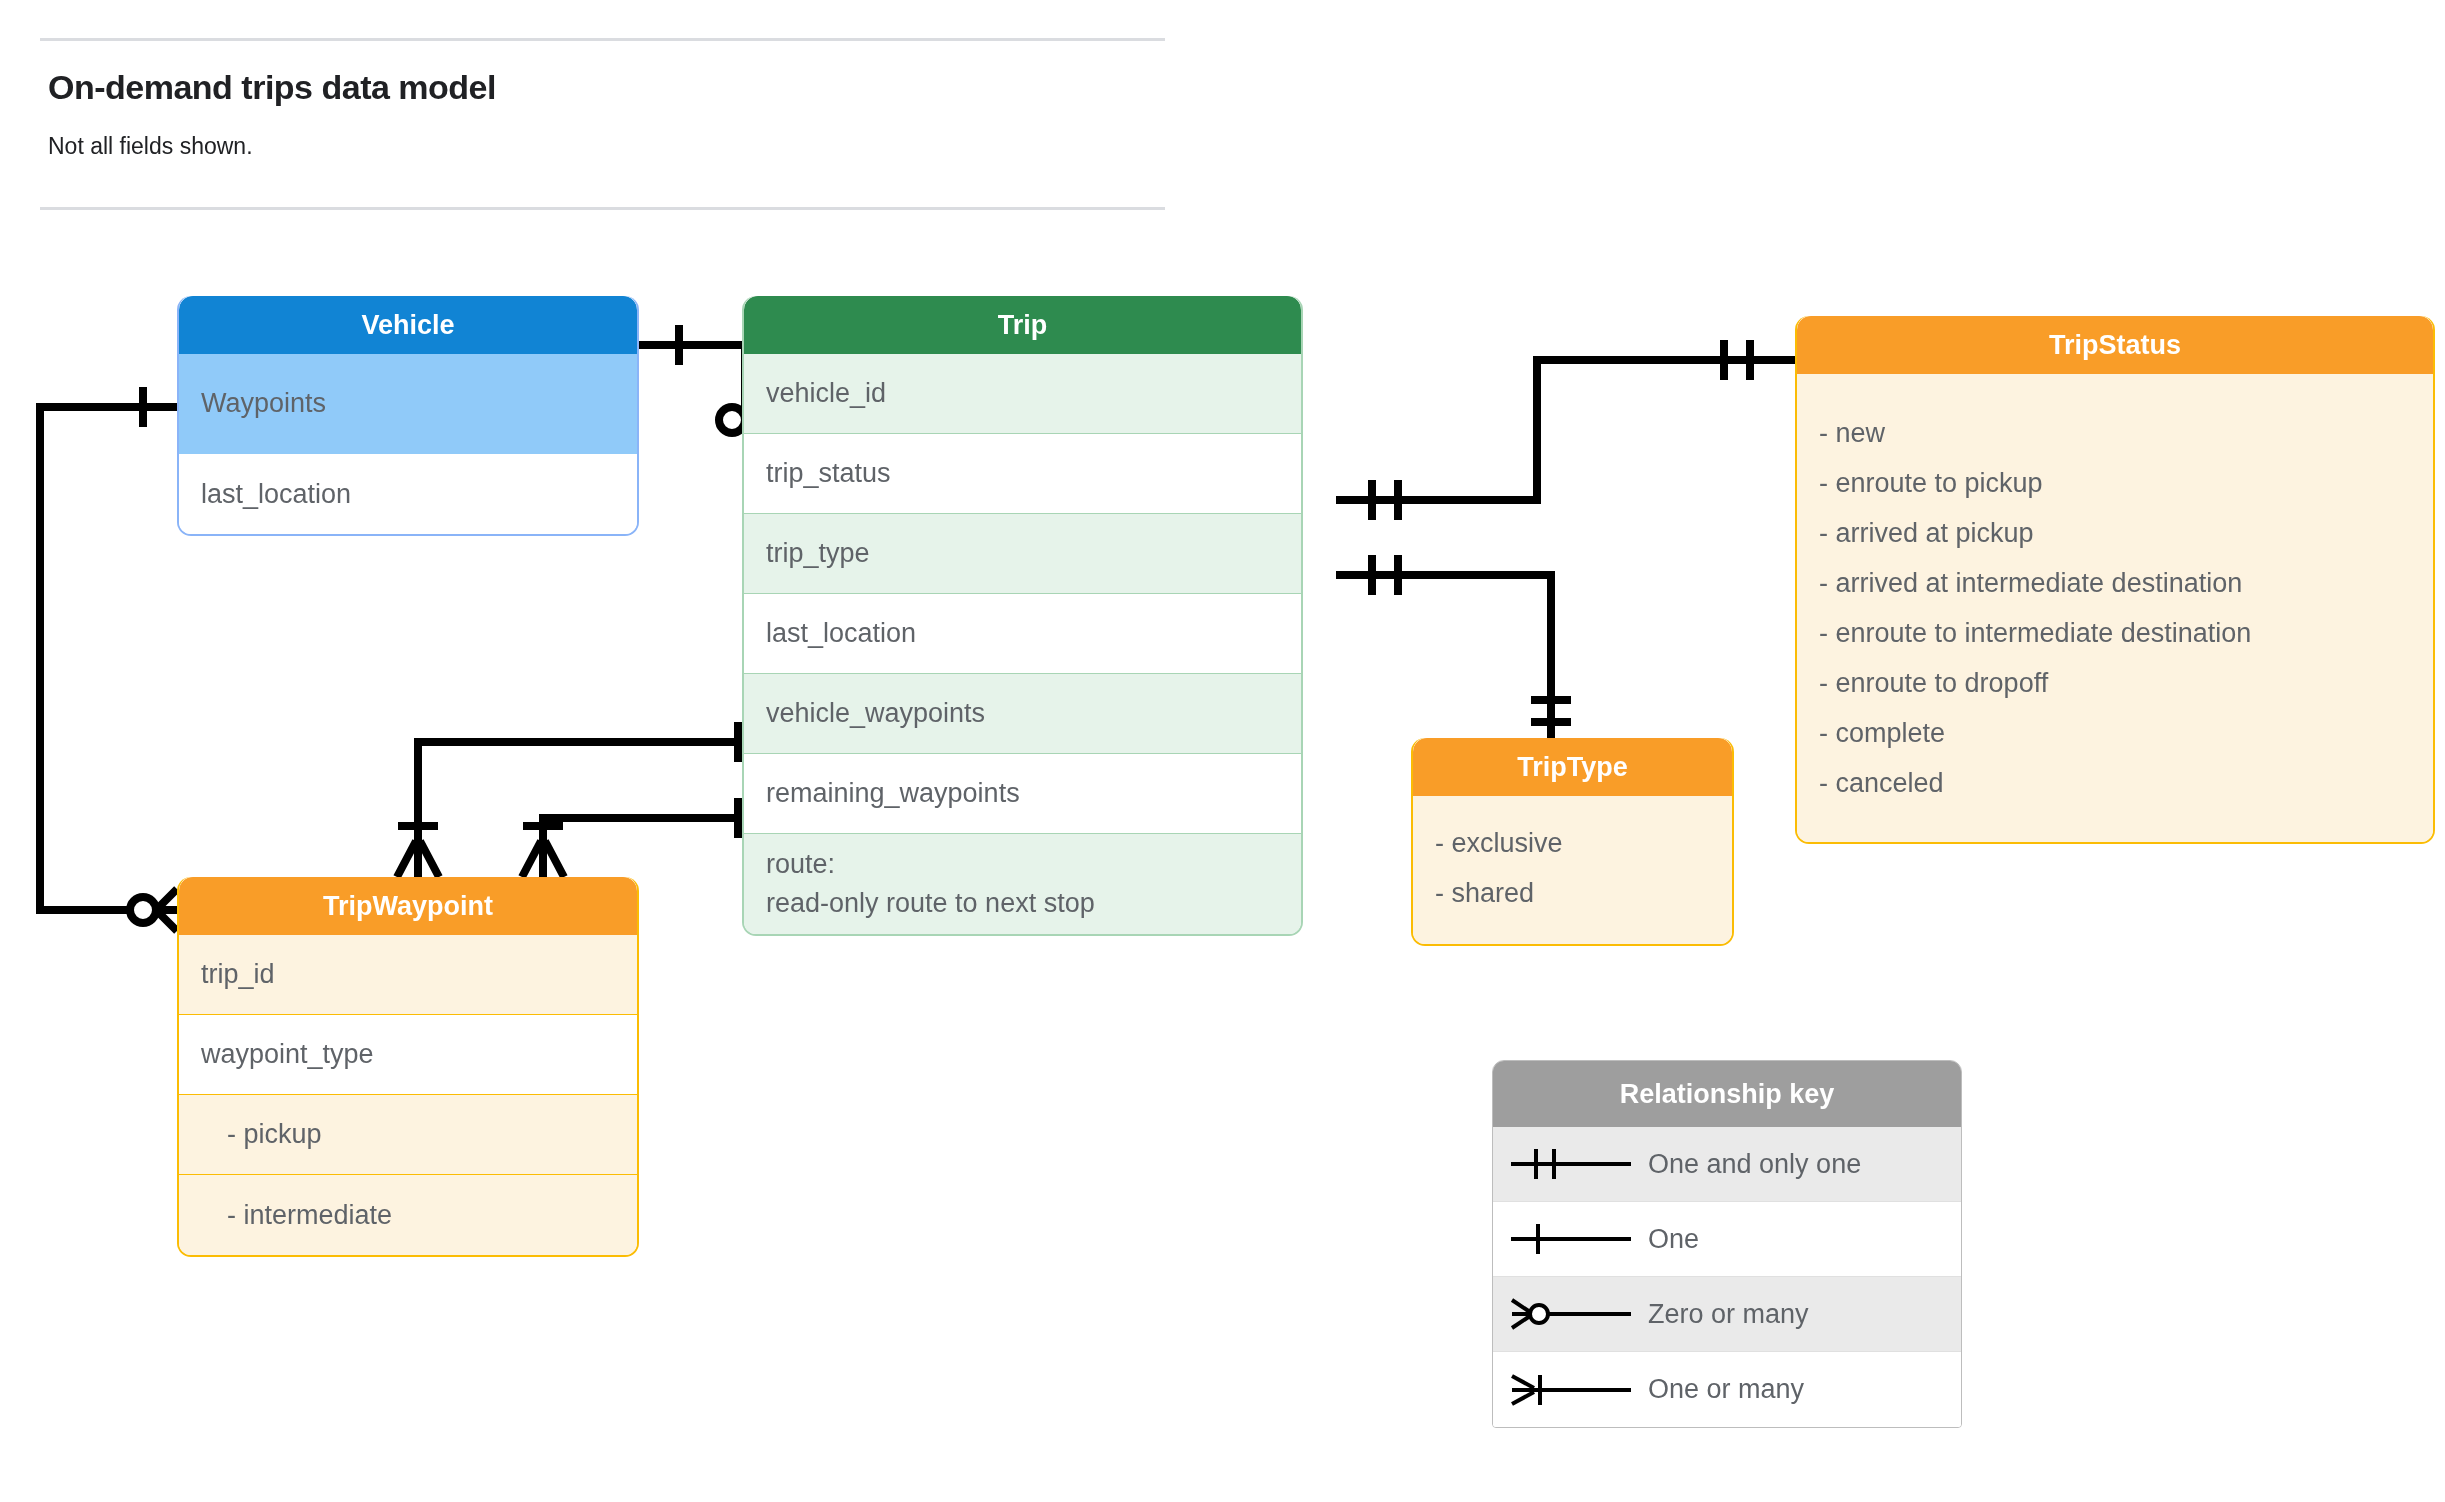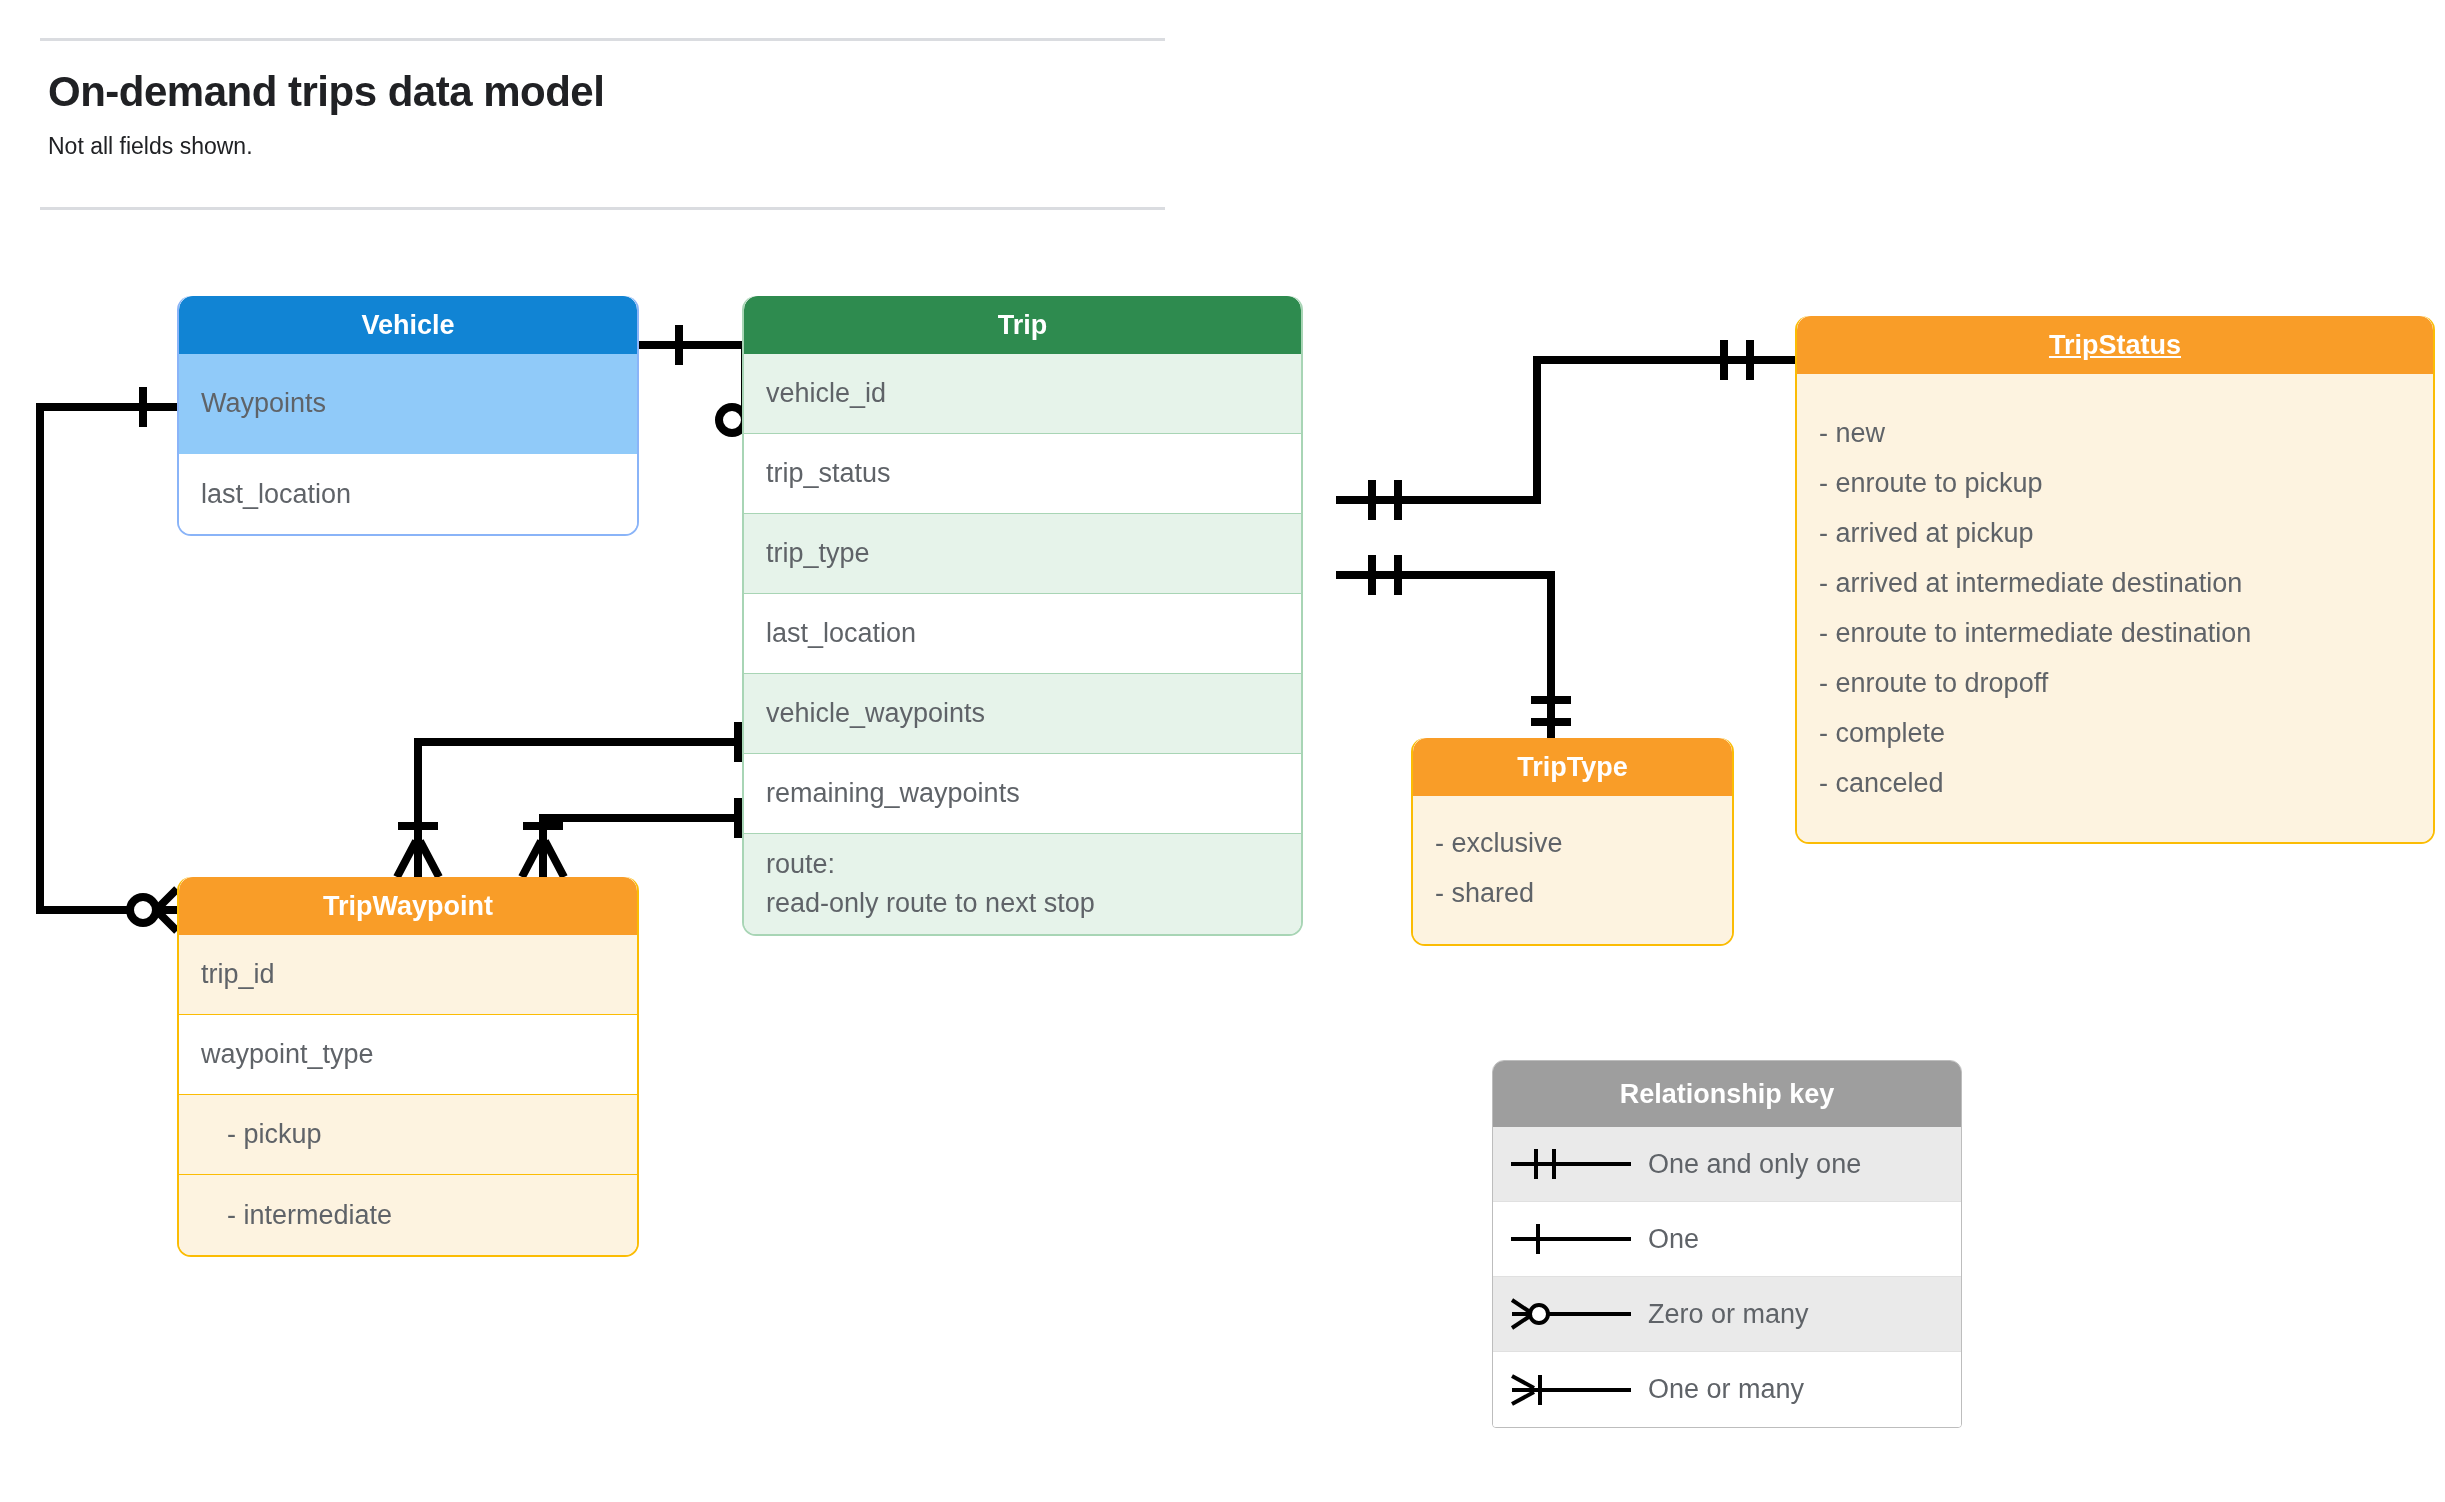--- a/index.html
+++ b/index.html
@@ -25,21 +25,21 @@
   }
   #header-rule-bottom {
     position: absolute;
     left: 40px; top: 207px;
     width: 1125px; height: 3px;
     background: #dadce0;
   }
   #page-title {
     position: absolute;
     left: 48px; top: 68px;
-    font-size: 42px;
+    font-size: 34px;
     font-weight: bold;
     color: #202124;
     letter-spacing: -0.5px;
     white-space: nowrap;
   }
   #page-subtitle {
     position: absolute;
     left: 48px; top: 133px;
     font-size: 23px;
     color: #202124;
@@ -126,21 +126,20 @@
   #tripstatus-entity {
     left: 1795px; top: 316px;
     width: 640px;
     border: 2px solid #fbbc04;
     border-top: none;
   }
   #tripstatus-entity .entity-header {
     background: #f99d28;
     height: 58px;
     border-radius: 14px 14px 0 0;
-    text-decoration: underline;
   }
   #tripstatus-entity .list-body {
     background: #fdf3e0;
     padding: 34px 0 34px 22px;
   }
   .enum-line {
     font-size: 27px;
     color: #5f6368;
     line-height: 50px;
     white-space: nowrap;

